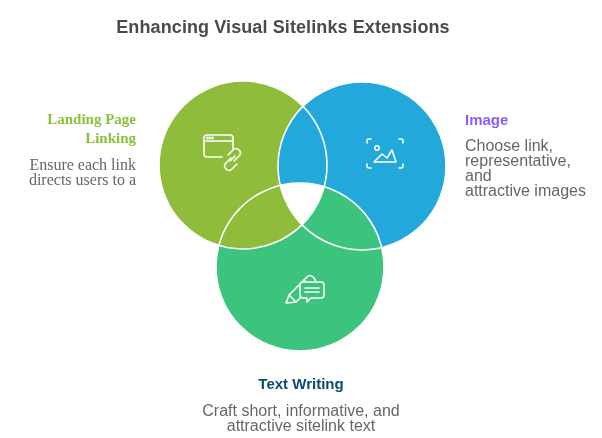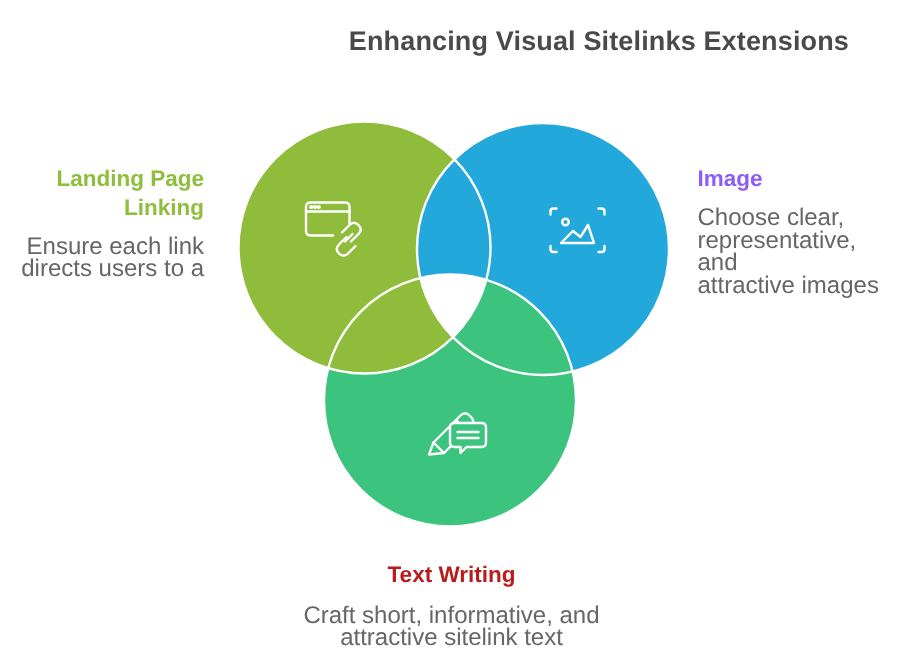--- a/index.html
+++ b/index.html
@@ -1,22 +1,22 @@
 <!DOCTYPE html>
 <html><head>
 <meta charset="utf-8">
 <style>
   html, body { margin: 0; padding: 0; background: #ffffff; }
   body { width: 602px; height: 438px; position: relative; overflow: hidden; font-family: "Liberation Sans", "DejaVu Sans", sans-serif; }
-  .title { position: absolute; top: 17px; left: 0; width: 566px; text-align: right; font-size: 18px; font-weight: bold; color: #4a4a4a; letter-spacing: 0.1px; }
+  .title { position: absolute; top: 17px; left: 0; width: 566px; text-align: center; font-size: 18px; font-weight: bold; color: #4a4a4a; letter-spacing: 0.1px; }
   svg.venn { position: absolute; left: 0; top: 0; }
   .label { position: absolute; }
   .label .heading { font-size: 15px; font-weight: bold; line-height: 19px; }
   .label .desc { font-size: 16px; color: #666666; line-height: 15px; margin-top: 9px; }
-  .label-left { left: 10px; top: 110px; width: 126px; text-align: right; }
+  .label-left { left: 10px; top: 110px; width: 126px; text-align: right; font-family: Liberation Serif, serif; }
   .label-right { left: 465px; top: 110px; width: 130px; text-align: left; }
   .label-bottom { left: 171px; top: 374px; width: 260px; text-align: center; }
   .label-bottom .desc { margin-top: 10px; }
 </style>
 </head>
 <body>
 
 <div class="title">Enhancing Visual Sitelinks Extensions</div>
 
 <svg class="venn" width="602" height="438" viewBox="0 0 602 438">
@@ -90,27 +90,27 @@
     <div>Ensure each link</div>
     <div>directs users to a</div>
   </div>
 </div>
 
 <div class="label label-right">
   <div class="heading" style="color:#8b5cf6">
     <div>Image</div>
   </div>
   <div class="desc">
-    <div>Choose clear,</div>
+    <div>Choose link,</div>
     <div>representative, and</div>
     <div>attractive images</div>
   </div>
 </div>
 
 <div class="label label-bottom">
-  <div class="heading" style="color:#b91c1c">
+  <div class="heading" style="color:#0c4a6e">
     <div>Text Writing</div>
   </div>
   <div class="desc">
     <div>Craft short, informative, and</div>
     <div>attractive sitelink text</div>
   </div>
 </div>
 
 </body></html>

